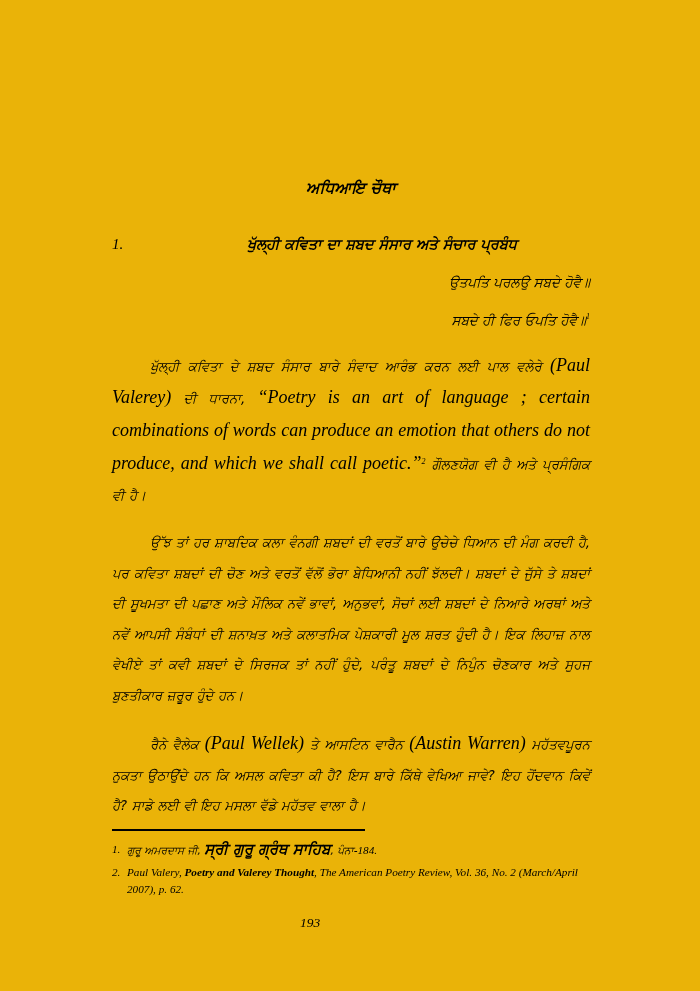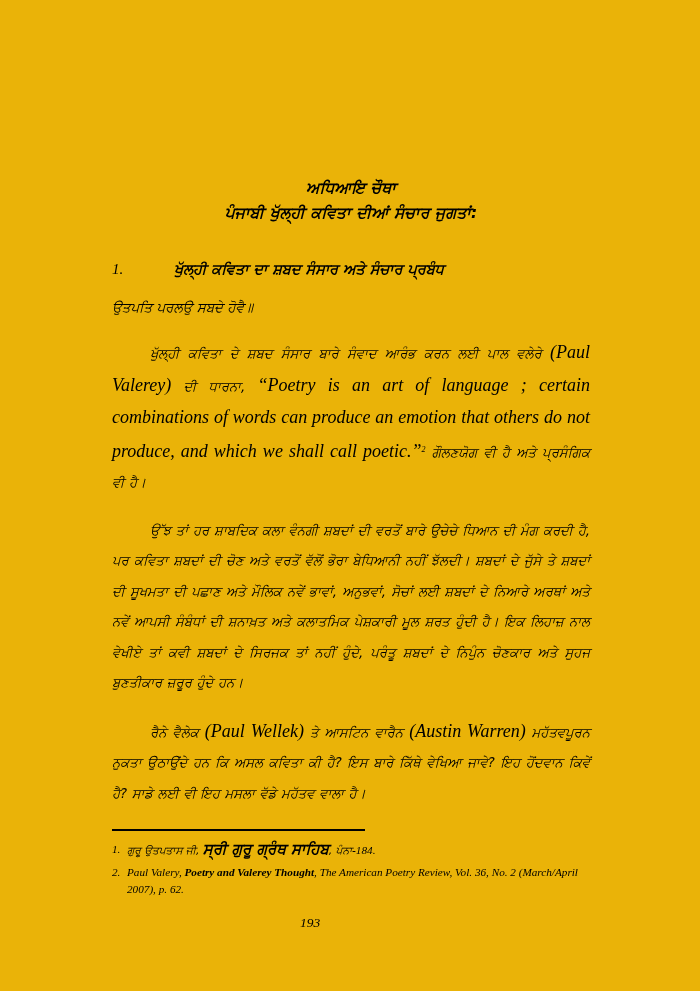--- a/index.html
+++ b/index.html
@@ -50,25 +50,25 @@
     font-size: 14.5px;
     line-height: 20px;
   }
   .section-heading .num {
     width: 62px;
     flex: 0 0 62px;
     font-family: "Liberation Serif", "DejaVu Serif", serif;
     font-weight: normal;
     font-size: 15px;
   }
-  .section-heading .heading-text { flex: 1 1 auto; }
+  .section-heading .heading-text { flex: 1 1 auto; text-align: center; }
 
   
   .verse {
-    text-align: left;
+    text-align: right;
     font-family: "DejaVu Sans", "Liberation Sans", sans-serif;
     font-size: 13.5px;
     line-height: 18px;
   }
   .verse .v1 { margin-top: 19px; }
   .verse .v2 { margin-top: 17px; }
   .verse sup {
     font-size: 8px;
     vertical-align: super;
     font-family: "Liberation Serif", "DejaVu Serif", serif;
@@ -147,46 +147,46 @@
 </style>
 </head>
 <body>
 
 <div class="page">
 
   <div class="content">
 
     <div class="chapter-title">
       <span class="line1">ਅਧਿਆਇ ਚੌਥਾ</span>
-      <span class="line2">ਪੰਜਾਬੀ ਖੁੱਲ੍ਹੀ ਕਵਿਤਾ ਦੀਆਂ ਸੰਚਾਰ ਜੁਗਤਾਂ:</span>
     </div>
 
     <div class="section-heading">
       <span class="num">1.</span>
       <span class="heading-text">ਖੁੱਲ੍ਹੀ ਕਵਿਤਾ ਦਾ ਸ਼ਬਦ ਸੰਸਾਰ ਅਤੇ ਸੰਚਾਰ ਪ੍ਰਬੰਧ</span>
     </div>
 
     <div class="verse">
       <div class="v1">ਉਤਪਤਿ ਪਰਲਉ ਸਬਦੇ ਹੋਵੈ॥</div>
+      <div class="v2"><span>ਸਬਦੇ ਹੀ ਫਿਰ ਓਪਤਿ ਹੋਵੈ॥</span><sup>1</sup></div>
     </div>
 
     <div id="paragraphs">
         <div class="para first"><span class="indent"></span><span class="">ਖੁੱਲ੍ਹੀ ਕਵਿਤਾ ਦੇ ਸ਼ਬਦ ਸੰਸਾਰ ਬਾਰੇ ਸੰਵਾਦ ਆਰੰਭ ਕਰਨ ਲਈ ਪਾਲ ਵਲੇਰੇ </span><span class="en">(Paul Valerey) </span><span class="">ਦੀ ਧਾਰਨਾ, </span><span class="en">“Poetry is an art of language ; certain combinations of words can produce an emotion that others do not produce, and which we shall call poetic.”</span><sup>2</sup><span class=""> ਗੌਲਣਯੋਗ ਵੀ ਹੈ ਅਤੇ ਪ੍ਰਸੰਗਿਕ ਵੀ ਹੈ।</span></div>
         <div class="para"><span class="indent"></span><span class="">ਉੱਝ ਤਾਂ ਹਰ ਸ਼ਾਬਦਿਕ ਕਲਾ ਵੰਨਗੀ ਸ਼ਬਦਾਂ ਦੀ ਵਰਤੋਂ ਬਾਰੇ ਉਚੇਚੇ ਧਿਆਨ ਦੀ ਮੰਗ ਕਰਦੀ ਹੈ, ਪਰ ਕਵਿਤਾ ਸ਼ਬਦਾਂ ਦੀ ਚੋਣ ਅਤੇ ਵਰਤੋਂ ਵੱਲੋਂ ਭੋਰਾ ਬੇਧਿਆਨੀ ਨਹੀਂ ਝੱਲਦੀ। ਸ਼ਬਦਾਂ ਦੇ ਜੁੱਸੇ ਤੇ ਸ਼ਬਦਾਂ ਦੀ ਸੂਖਮਤਾ ਦੀ ਪਛਾਣ ਅਤੇ ਮੌਲਿਕ ਨਵੇਂ ਭਾਵਾਂ, ਅਨੁਭਵਾਂ, ਸੋਚਾਂ ਲਈ ਸ਼ਬਦਾਂ ਦੇ ਨਿਆਰੇ ਅਰਥਾਂ ਅਤੇ ਨਵੇਂ ਆਪਸੀ ਸੰਬੰਧਾਂ ਦੀ ਸ਼ਨਾਖ਼ਤ ਅਤੇ ਕਲਾਤਮਿਕ ਪੇਸ਼ਕਾਰੀ ਮੂਲ ਸ਼ਰਤ ਹੁੰਦੀ ਹੈ। ਇਕ ਲਿਹਾਜ਼ ਨਾਲ ਵੇਖੀਏ ਤਾਂ ਕਵੀ ਸ਼ਬਦਾਂ ਦੇ ਸਿਰਜਕ ਤਾਂ ਨਹੀਂ ਹੁੰਦੇ, ਪਰੰਤੂ ਸ਼ਬਦਾਂ ਦੇ ਨਿਪੁੰਨ ਚੋਣਕਾਰ ਅਤੇ ਸੁਹਜ ਬੁਣਤੀਕਾਰ ਜ਼ਰੂਰ ਹੁੰਦੇ ਹਨ।</span></div>
         <div class="para"><span class="indent"></span><span class="">ਰੈਨੇ ਵੈਲੇਕ </span><span class="en">(Paul Wellek) </span><span class="">ਤੇ ਆਸਟਿਨ ਵਾਰੈਨ </span><span class="en">(Austin Warren) </span><span class="">ਮਹੱਤਵਪੂਰਨ ਨੁਕਤਾ ਉਠਾਉਂਦੇ ਹਨ ਕਿ ਅਸਲ ਕਵਿਤਾ ਕੀ ਹੈ? ਇਸ ਬਾਰੇ ਕਿੱਥੇ ਵੇਖਿਆ ਜਾਵੇ? ਇਹ ਹੋਂਦਵਾਨ ਕਿਵੇਂ ਹੈ? ਸਾਡੇ ਲਈ ਵੀ ਇਹ ਮਸਲਾ ਵੱਡੇ ਮਹੱਤਵ ਵਾਲਾ ਹੈ।</span></div>
       </div>
 
   </div>
 
   <div class="fn-rule"></div>
 
   <div class="footnotes" id="footnotes">
       <div class="fn">
         <span class="fn-num">1.</span>
-        <span class="fn-body"><span class="gur">ਗੁਰੂ ਉਤਪਤਾਸ ਜੀ, </span><span class="gur-b">ਸ੍ਰੀ ਗੁਰੂ ਗ੍ਰੰਥ ਸਾਹਿਬ</span><span class="gur">, ਪੰਨਾ-</span><span>184.</span></span>
+        <span class="fn-body"><span class="gur">ਗੁਰੂ ਅਮਰਦਾਸ ਜੀ, </span><span class="gur-b">ਸ੍ਰੀ ਗੁਰੂ ਗ੍ਰੰਥ ਸਾਹਿਬ</span><span class="gur">, ਪੰਨਾ-</span><span>184.</span></span>
       </div>
       <div class="fn">
         <span class="fn-num">2.</span>
         <span class="fn-body"><span>Paul Valery, </span><span style="font-weight: bold;">Poetry and Valerey Thought</span><span>, The American Poetry Review, Vol. 36, No. 2 (March/April 2007), p. 62.</span></span>
       </div>
     </div>
 
   <div class="page-number">193</div>
 
 </div>

